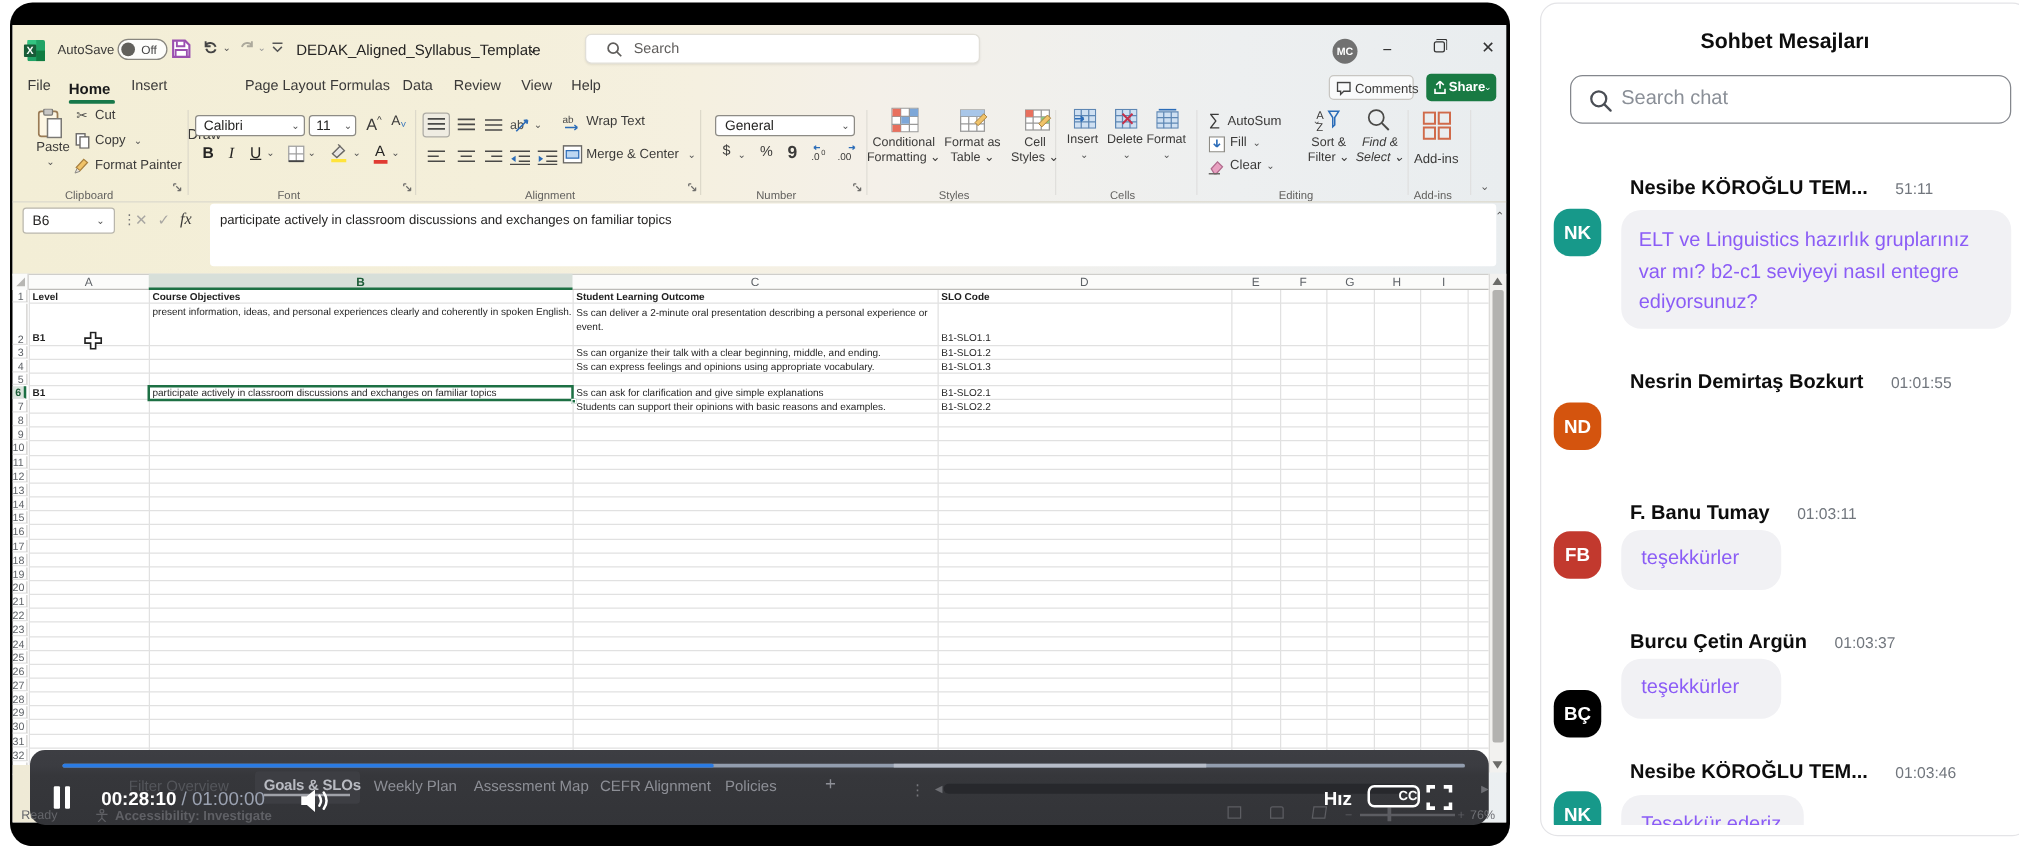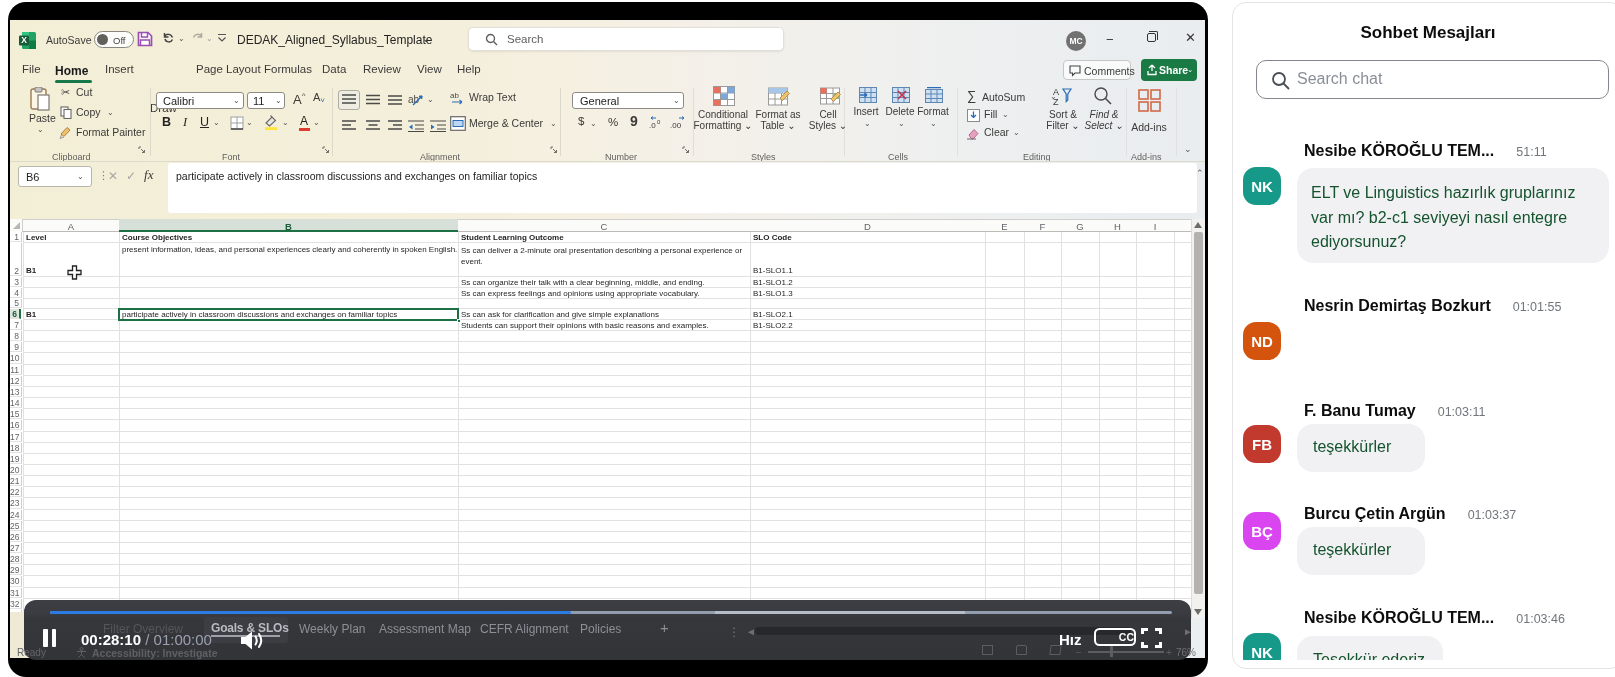--- a/index.html
+++ b/index.html
@@ -10,21 +10,21 @@
   #excel { position:absolute; left:2px; top:18px; width:1195px; height:638px; background:#fff; overflow:hidden; font-family:"Liberation Sans", sans-serif; }
   
   #chrome { position:absolute; left:0; top:0; width:1195px; height:201px;
     background:linear-gradient(90deg,#f3eed6 0%,#f4efda 32%,#f5f0e0 46%,#f4f0e9 58%,#f1f0ec 68%,#edeff0 82%,#e9edef 100%); }
   #tail  { position:absolute; left:0; top:592px; width:1195px; height:46px;
     background:linear-gradient(90deg,#efead6 0%,#f0ecda 40%,#eeeee8 70%,#ebeff1 100%); }
   .lbl { font-size:9px; color:#605f5d; }
   
   #chat { position:absolute; left:1232px; top:2px; width:392px; height:667px; background:#fff;
     border:1px solid #e4e4e7; border-radius:14px; }
-  .bubble { position:absolute; background:#f1f1f4; border-radius:16px; color:#14532d; font-size:16px; }
+  .bubble { position:absolute; background:#f1f1f4; border-radius:16px; color:#8b5cf6; font-size:16px; }
   .avatar { position:absolute; width:38px; height:38px; border-radius:13px; color:#fff; font-weight:bold; font-size:15px;
     display:flex; align-items:center; justify-content:center; }
   .cname { position:absolute; font-size:16px; font-weight:bold; color:#0d0d0d; white-space:nowrap; }
   .ctime { font-size:12.5px; font-weight:normal; color:#71767d; margin-left:22px; }
   .hdr { position:absolute; text-align:center; font-size:9.5px; color:#5f6368; height:12px; line-height:12px; }
   .vline { position:absolute; top:212px; width:1px; height:380px; background:#e1e1e1; }
   .cell { position:absolute; font-size:8px; color:#1f1f1f; white-space:nowrap; line-height:10.5px; }
   .rnum { position:absolute; left:0; width:12px; text-align:right; font-size:8.5px; color:#5f6368; border-bottom:1px solid #e2e2e2; border-right:1px solid #cfcecb; padding-right:2px; }
   .hline { position:absolute; left:13px; width:1168px; height:1px; background:#e1e1e1; }
   .chap { position:absolute; font-size:12px; color:#8d8f96; white-space:nowrap; }
@@ -546,19 +546,19 @@
   <div id="msgs" style="position:absolute; left:0; top:0; width:392px; height:657px; overflow:hidden;">
     <div class="cname" style="left:71px; top:139px;">Nesibe KÖROĞLU TEM...<span class="ctime">51:11</span></div>
     <div class="avatar" style="left:10px; top:164px; background:#17998a;">NK</div>
     <div class="bubble" style="left:64px; top:165px; width:312px; height:95px; padding:13px 26px 0 14px; line-height:24.6px;">ELT ve Linguistics hazırlık gruplarınız var mı? b2-c1 seviyeyi nasıl entegre ediyorsunuz?</div>
     <div class="cname" style="left:71px; top:294px;">Nesrin Demirtaş Bozkurt<span class="ctime">01:01:55</span></div>
     <div class="avatar" style="left:10px; top:319px; background:#d4540e;">ND</div>
     <div class="cname" style="left:71px; top:399px;">F. Banu Tumay<span class="ctime">01:03:11</span></div>
     <div class="avatar" style="left:10px; top:422px; background:#c2392e;">FB</div>
     <div class="bubble" style="left:64px; top:421px; width:128px; height:48px; padding:14px 0 0 16px;">teşekkürler</div>
     <div class="cname" style="left:71px; top:502px;">Burcu Çetin Argün<span class="ctime">01:03:37</span></div>
-    <div class="avatar" style="left:10px; top:509px; background:#d946ef;">BÇ</div>
+    <div class="avatar" style="left:10px; top:549px; background:#000000;">BÇ</div>
     <div class="bubble" style="left:64px; top:524px; width:128px; height:48px; padding:14px 0 0 16px;">teşekkürler</div>
     <div class="cname" style="left:71px; top:606px;">Nesibe KÖROĞLU TEM...<span class="ctime">01:03:46</span></div>
     <div class="avatar" style="left:10px; top:630px; background:#17998a;">NK</div>
     <div class="bubble" style="left:64px; top:633px; width:146px; height:48px; padding:15px 0 0 16px;">Teşekkür ederiz</div>
   </div>
 </div>
 
 </body></html>

